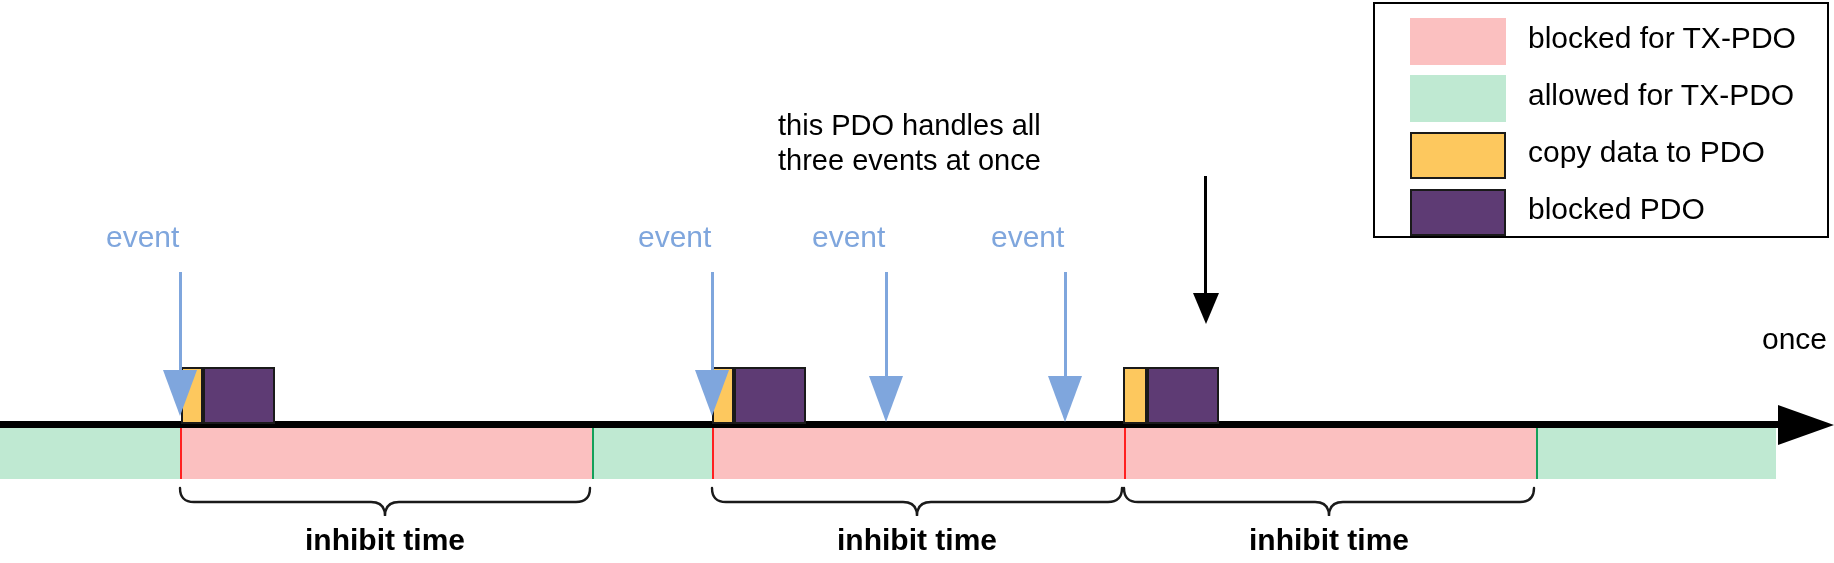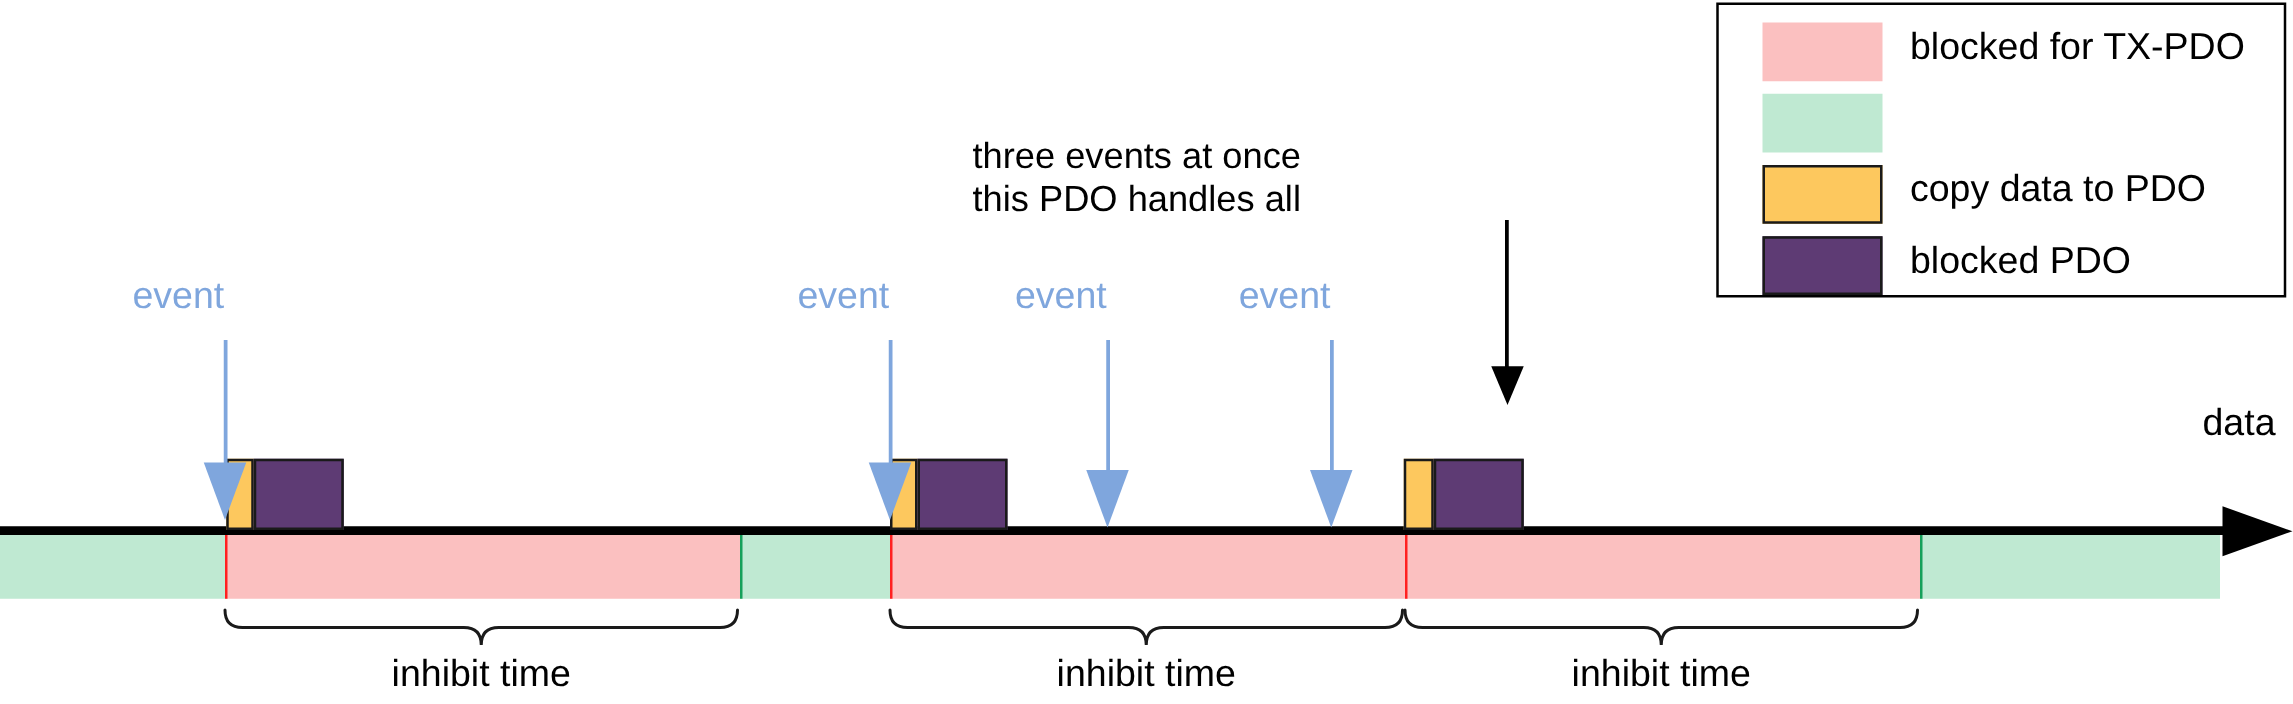--- a/index.html
+++ b/index.html
@@ -25,21 +25,21 @@
   .evt-label{font-size:30px;color:#7FA6DD;white-space:nowrap;}
   .evt-stem{width:3px;background:#7FA6DD;}
   .evt-head{width:0;height:0;border-left:17px solid transparent;border-right:17px solid transparent;border-top:46px solid #7FA6DD;}
   
   .note{font-size:29px;color:#000;line-height:35px;text-align:center;white-space:nowrap;}
   .note-stem{width:3px;background:#000;}
   .note-head{width:0;height:0;border-left:13px solid transparent;border-right:13px solid transparent;border-top:31px solid #000;}
   
   .brace{top:486px;height:32px;}
   .brace svg{display:block;}
-  .brace-label{top:523px;font-size:30px;color:#000;text-align:center;white-space:nowrap;}
+  .brace-label{top:523px;font-size:30px;color:#000;text-align:center;white-space:nowrap;font-weight:bold;}
   
   .legend{left:1373px;top:2px;width:456px;height:236px;border:2px solid #000;background:#fff;box-sizing:border-box;}
   .legend-row{position:absolute;left:0;width:100%;height:53px;}
   .legend-swatch{position:absolute;left:35px;top:6px;width:96px;height:47px;box-sizing:border-box;}
   .legend-swatch.bordered{border:2px solid #1a1a1a;}
   .legend-text{position:absolute;left:153px;top:9px;font-size:30px;color:#000;white-space:nowrap;}
 </style>
 </head>
 <body>
 
@@ -56,21 +56,21 @@
   <div id="sep-layer">
       <div class="abs sep red" style="left: 180px;"></div>
       <div class="abs sep green" style="left: 592px;"></div>
       <div class="abs sep red" style="left: 712px;"></div>
       <div class="abs sep red" style="left: 1124px;"></div>
       <div class="abs sep green" style="left: 1536px;"></div>
     </div>
 
   <div class="abs axis-line"></div>
   <div class="abs axis-head"></div>
-  <div class="abs axis-label">data</div>
+  <div class="abs axis-label">once</div>
 
   <div id="blocks-layer">
       <div class="abs blk copy" style="left: 181px; width: 22px;"></div>
       <div class="abs blk tx" style="left: 203px; width: 72px;"></div>
       <div class="abs blk copy" style="left: 712px; width: 22px;"></div>
       <div class="abs blk tx" style="left: 734px; width: 72px;"></div>
       <div class="abs blk copy" style="left: 1123px; width: 24px;"></div>
       <div class="abs blk tx" style="left: 1147px; width: 72px;"></div>
     </div>
 
@@ -83,22 +83,22 @@
       <div class="abs evt-head" style="left: 695px; top: 370px;"></div>
       <div class="abs evt-label" style="left: 812px; top: 220px;">event</div>
       <div class="abs evt-stem" style="left: 885px; top: 272px; height: 104px;"></div>
       <div class="abs evt-head" style="left: 869px; top: 376px;"></div>
       <div class="abs evt-label" style="left: 991px; top: 220px;">event</div>
       <div class="abs evt-stem" style="left: 1064px; top: 272px; height: 104px;"></div>
       <div class="abs evt-head" style="left: 1048px; top: 376px;"></div>
     </div>
 
   <div class="abs note" style="left:778px;top:108px;">
+    <div>this PDO handles all</div>
     <div>three events at once</div>
-    <div>this PDO handles all</div>
   </div>
   <div class="abs note-stem" style="left:1204px;top:176px;height:122px;"></div>
   <div class="abs note-head" style="left:1193px;top:293px;"></div>
 
   <div id="braces-layer">
       <div class="abs brace" style="left: 178px; width: 414px;">
         <svg width="414" height="32" viewBox="0 0 414 32">
           <path d="M2,2 Q2,16 16,16 L193,16 Q207,16 207,30 Q207,16 221,16 L398,16 Q412,16 412,2" fill="none" stroke="#1a1a1a" stroke-width="2.4" stroke-linecap="round"></path>
         </svg>
       </div>
@@ -118,20 +118,21 @@
     </div>
 
   <div class="abs legend">
     <div id="legend-layer">
         <div class="legend-row" style="top: 8px; text-align: center;">
           <div class="legend-swatch" style="background: rgb(251, 192, 192);"></div>
           <div class="legend-text">blocked for TX-PDO</div>
         </div>
         <div class="legend-row" style="top: 65px;">
           <div class="legend-swatch" style="background: rgb(191, 233, 210);"></div>
+          <div class="legend-text">allowed for TX-PDO</div>
         </div>
         <div class="legend-row" style="top: 122px;">
           <div class="legend-swatch bordered" style="background: rgb(253, 200, 94);"></div>
           <div class="legend-text">copy data to PDO</div>
         </div>
         <div class="legend-row" style="top: 179px;">
           <div class="legend-swatch bordered" style="background: rgb(94, 59, 116);"></div>
           <div class="legend-text">blocked PDO</div>
         </div>
       </div>

